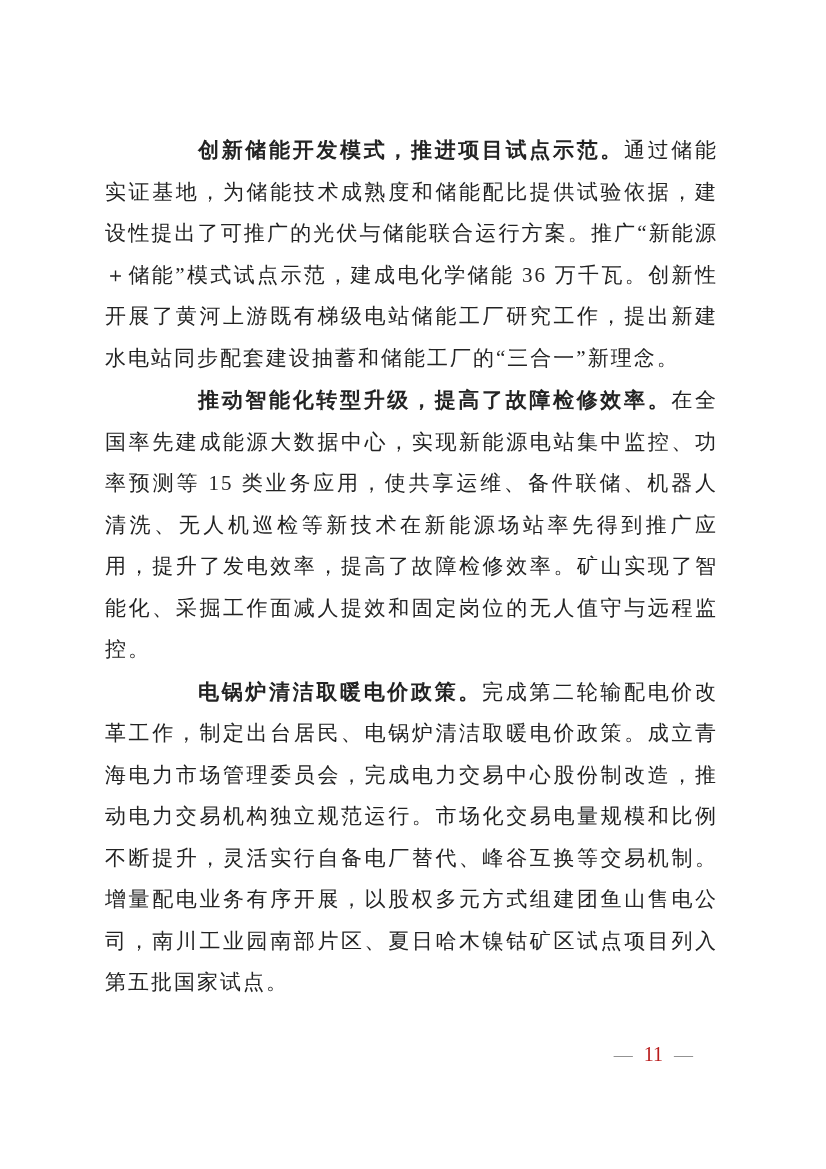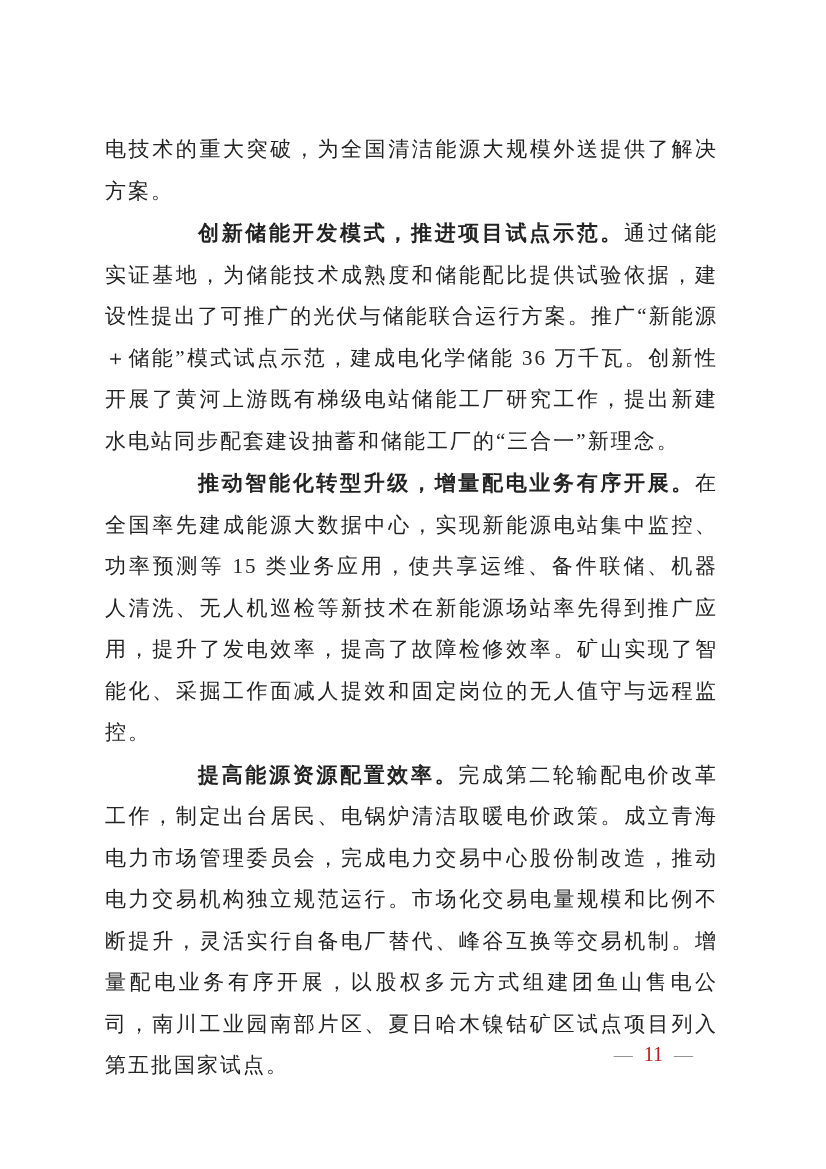--- a/index.html
+++ b/index.html
@@ -62,26 +62,25 @@
     margin-top: 37px;
   }
 </style>
 </head>
 <body>
 
 <div class="page">
 
   <main class="content">
 
-    <p class="para"><span>电技术的重大突破，为全国清洁能源大规模外送提供了解决方案。</span></p>
 
     <p class="para indent"><span class="lead">创新储能开发模式，推进项目试点示范。</span><span>通过储能实证基地，为储能技术成熟度和储能配比提供试验依据，建设性提出了可推广的光伏与储能联合运行方案。推广“新能源＋储能”模式试点示范，建成电化学储能 36 万千瓦。创新性开展了黄河上游既有梯级电站储能工厂研究工作，提出新建水电站同步配套建设抽蓄和储能工厂的“三合一”新理念。</span></p>
 
-    <p class="para indent"><span class="lead">推动智能化转型升级，增量配电业务有序开展。</span><span>在全国率先建成能源大数据中心，实现新能源电站集中监控、功率预测等 15 类业务应用，使共享运维、备件联储、机器人清洗、无人机巡检等新技术在新能源场站率先得到推广应用，提升了发电效率，提高了故障检修效率。矿山实现了智能化、采掘工作面减人提效和固定岗位的无人值守与远程监控。</span></p>
+    <p class="para indent"><span class="lead">推动智能化转型升级，提高了故障检修效率。</span><span>在全国率先建成能源大数据中心，实现新能源电站集中监控、功率预测等 15 类业务应用，使共享运维、备件联储、机器人清洗、无人机巡检等新技术在新能源场站率先得到推广应用，提升了发电效率，提高了故障检修效率。矿山实现了智能化、采掘工作面减人提效和固定岗位的无人值守与远程监控。</span></p>
 
 
-    <p class="para indent"><span class="lead">提高能源资源配置效率。</span><span>完成第二轮输配电价改革工作，制定出台居民、电锅炉清洁取暖电价政策。成立青海电力市场管理委员会，完成电力交易中心股份制改造，推动电力交易机构独立规范运行。市场化交易电量规模和比例不断提升，灵活实行自备电厂替代、峰谷互换等交易机制。增量配电业务有序开展，以股权多元方式组建团鱼山售电公司，南川工业园南部片区、夏日哈木镍钴矿区试点项目列入第五批国家试点。</span></p>
+    <p class="para indent"><span class="lead">电锅炉清洁取暖电价政策。</span><span>完成第二轮输配电价改革工作，制定出台居民、电锅炉清洁取暖电价政策。成立青海电力市场管理委员会，完成电力交易中心股份制改造，推动电力交易机构独立规范运行。市场化交易电量规模和比例不断提升，灵活实行自备电厂替代、峰谷互换等交易机制。增量配电业务有序开展，以股权多元方式组建团鱼山售电公司，南川工业园南部片区、夏日哈木镍钴矿区试点项目列入第五批国家试点。</span></p>
 
   </main>
 
   <footer class="footer"><span class="dash">—</span><span class="num">11</span><span class="dash">—</span></footer>
 
 </div>
 
 </body></html>

